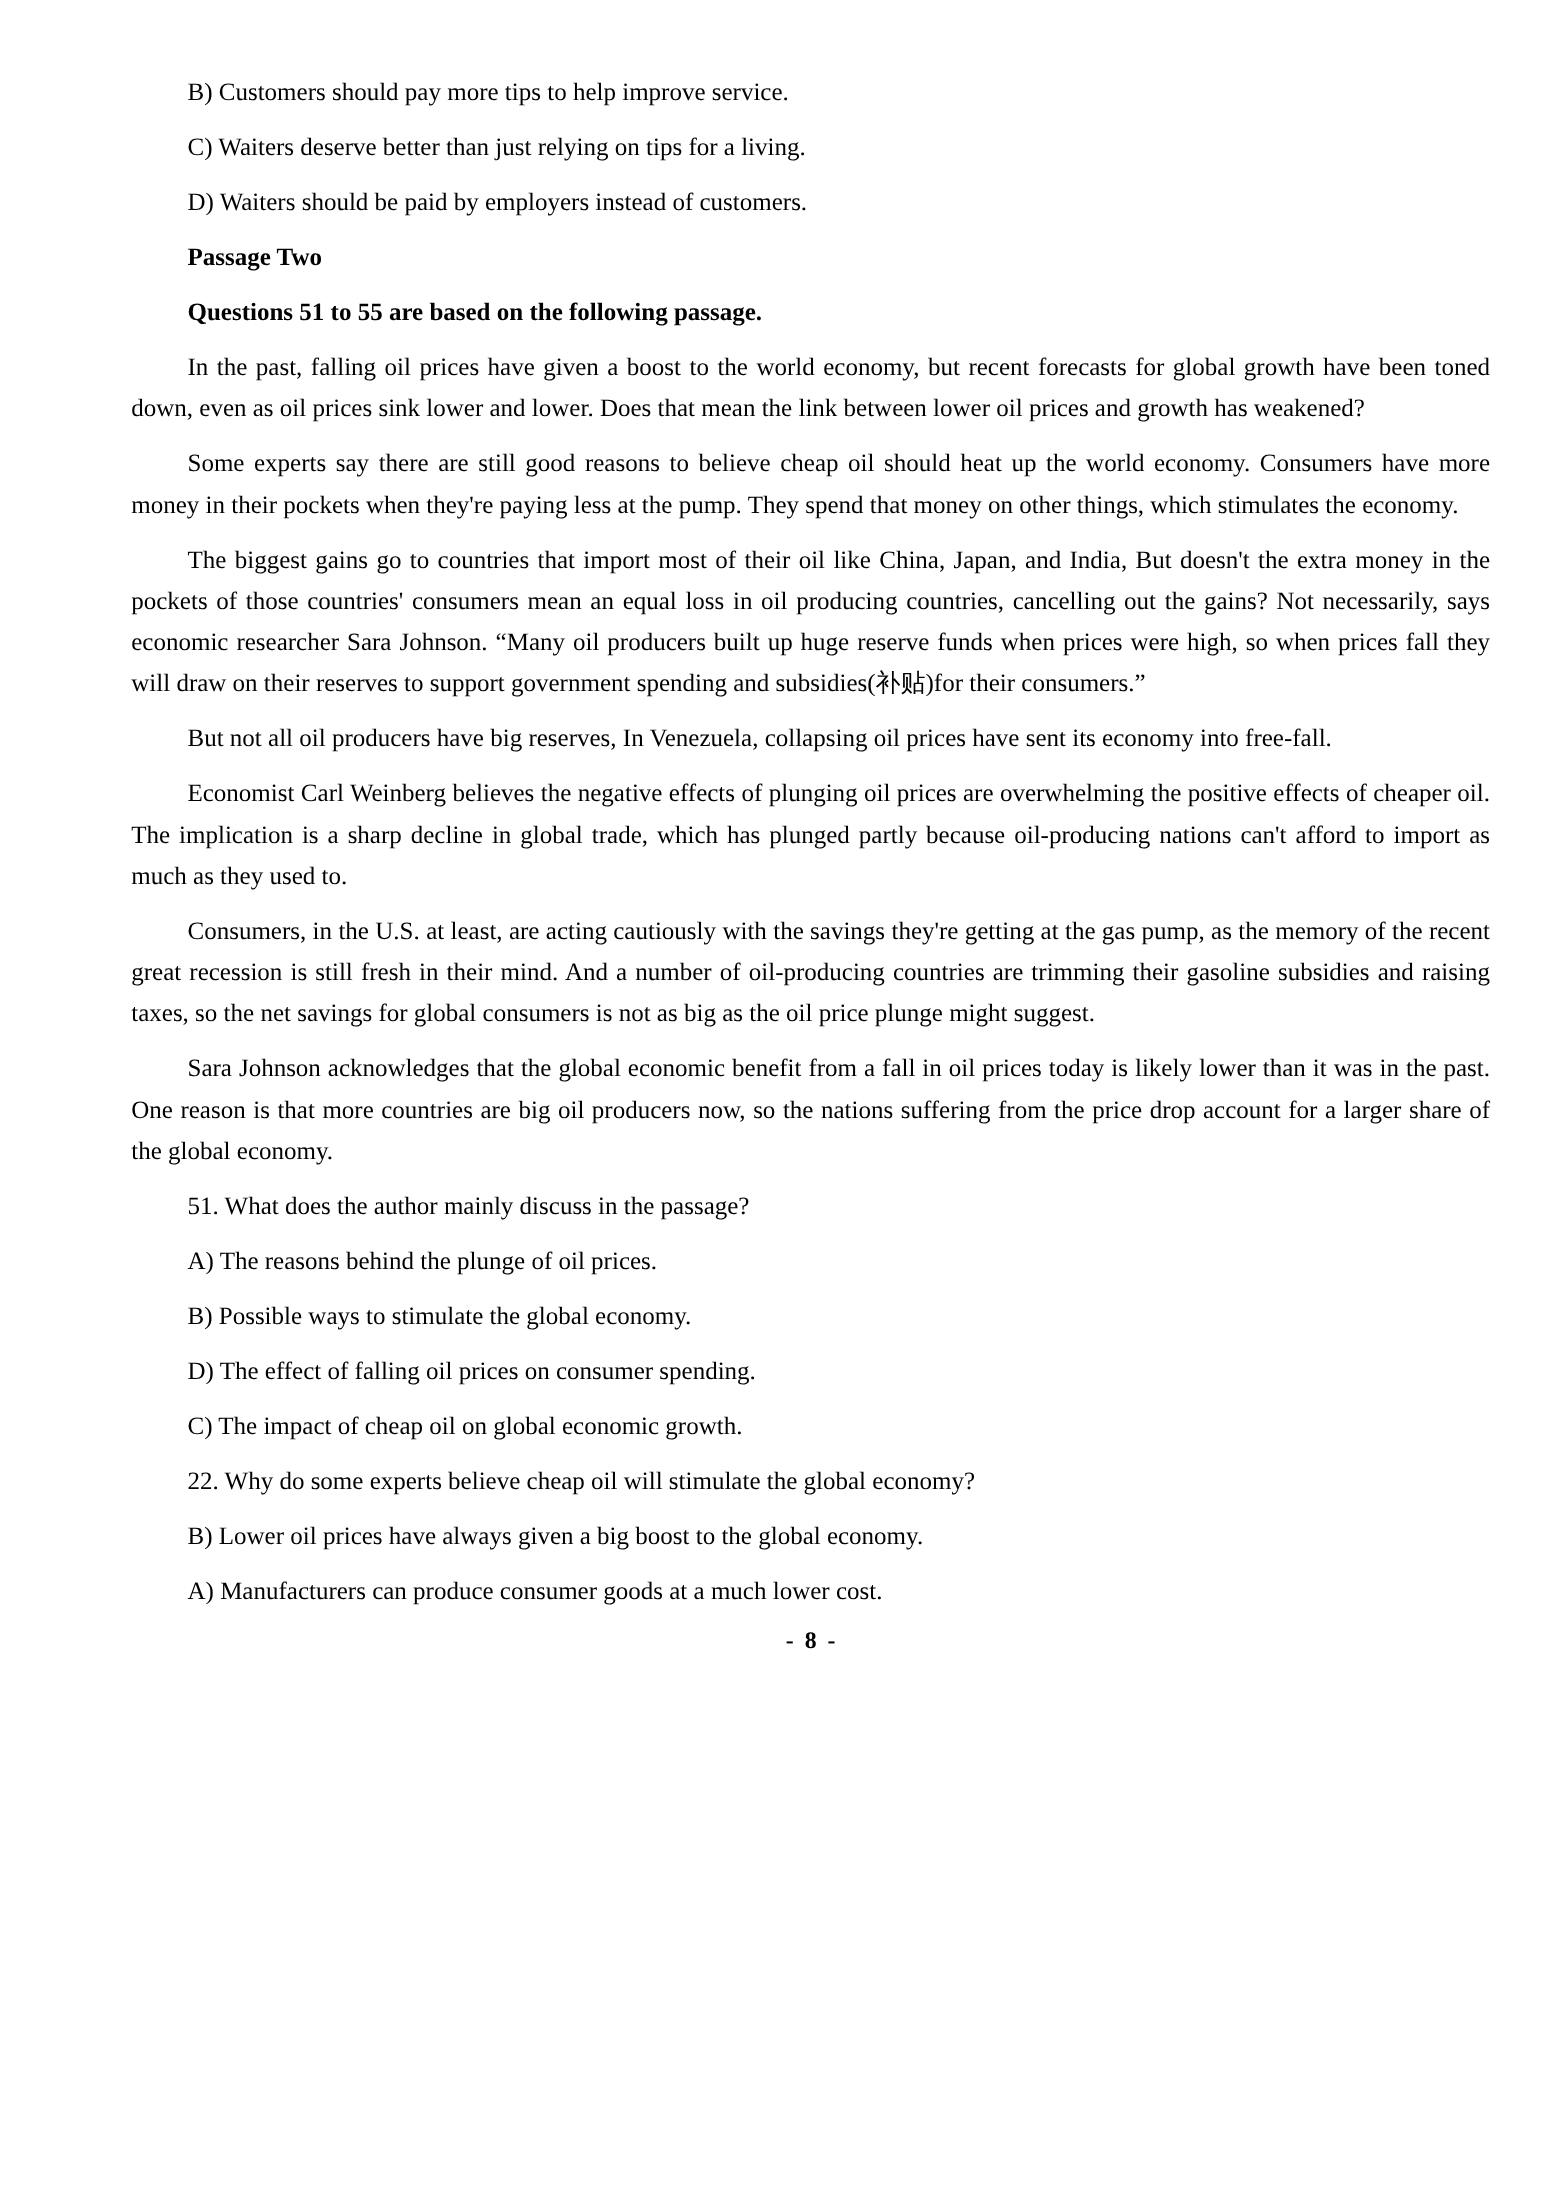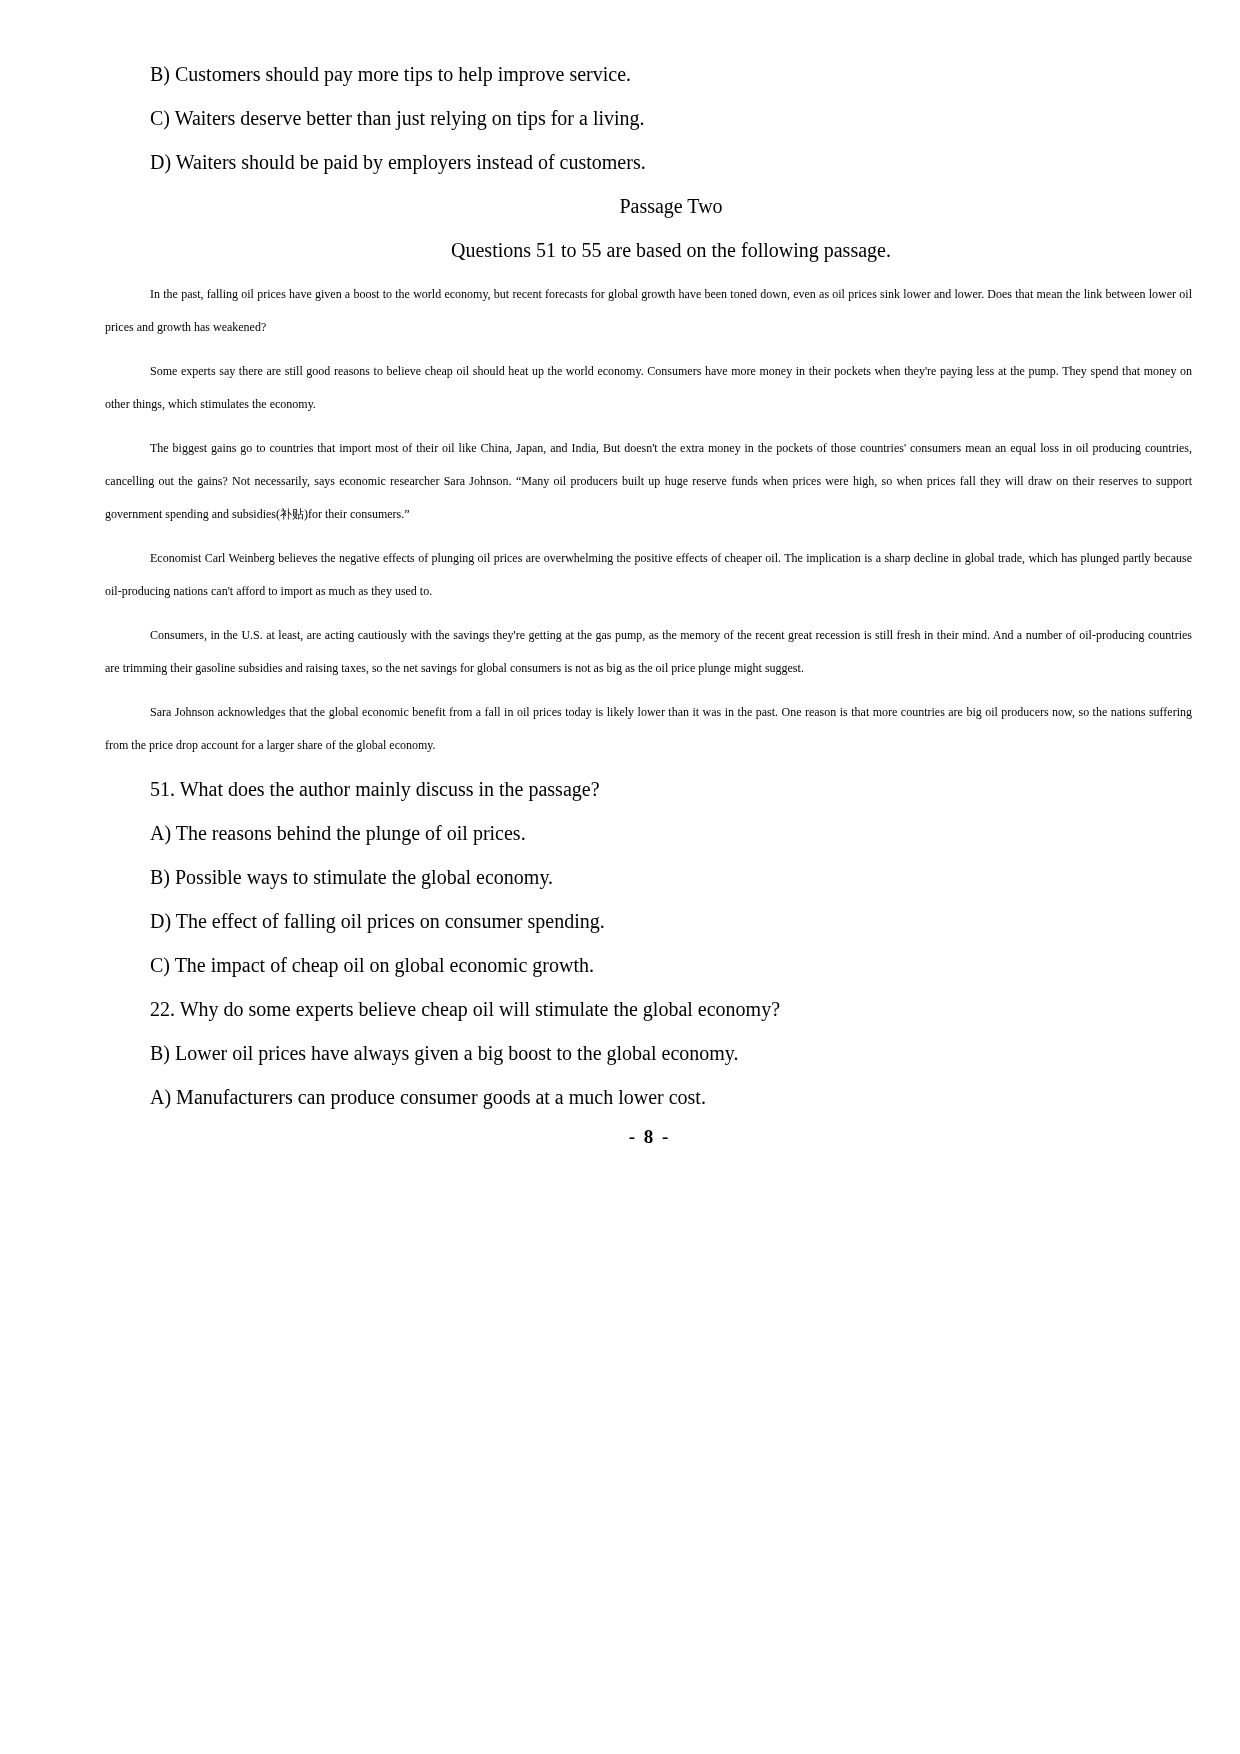--- a/index.html
+++ b/index.html
@@ -18,25 +18,24 @@
   .line {
     font-size: 20px;
     line-height: 33px;
     margin: 0 0 11px 0;
     text-align: left;
   }
   .indent {
     padding-left: 45px;
   }
   .bold {
-    font-weight: normal;
-    text-align: center;
+    font-weight: bold;
   }
   p.para {
-    font-size: 12px;
+    font-size: 20px;
     line-height: 33px;
     margin: 0 0 11px 0;
     text-align: justify;
     text-indent: 45px;
   }
   .pagenum {
     font-size: 19px;
     line-height: 24px;
     text-align: center;
     margin-top: 9px;
@@ -53,20 +52,21 @@
   <p class="line indent">C) Waiters deserve better than just relying on tips for a living.</p>
   <p class="line indent">D) Waiters should be paid by employers instead of customers.</p>
 
   <p class="line indent bold">Passage Two</p>
 
   <p class="line indent bold">Questions 51 to 55 are based on the following passage.</p>
 
   <p class="para">In the past, falling oil prices have given a boost to the world economy, but recent forecasts for global growth have been toned down, even as oil prices sink lower and lower. Does that mean the link between lower oil prices and growth has weakened?</p>
   <p class="para">Some experts say there are still good reasons to believe cheap oil should heat up the world economy. Consumers have more money in their pockets when they're paying less at the pump. They spend that money on other things, which stimulates the economy.</p>
   <p class="para">The biggest gains go to countries that import most of their oil like China, Japan, and India, But doesn't the extra money in the pockets of those countries' consumers mean an equal loss in oil producing countries, cancelling out the gains? Not necessarily, says economic researcher Sara Johnson. “Many oil producers built up huge reserve funds when prices were high, so when prices fall they will draw on their reserves to support government spending and subsidies(补贴)for their consumers.”</p>
+  <p class="para">But not all oil producers have big reserves, In Venezuela, collapsing oil prices have sent its economy into free-fall.</p>
   <p class="para">Economist Carl Weinberg believes the negative effects of plunging oil prices are overwhelming the positive effects of cheaper oil. The implication is a sharp decline in global trade, which has plunged partly because oil-producing nations can't afford to import as much as they used to.</p>
   <p class="para">Consumers, in the U.S. at least, are acting cautiously with the savings they're getting at the gas pump, as the memory of the recent great recession is still fresh in their mind. And a number of oil-producing countries are trimming their gasoline subsidies and raising taxes, so the net savings for global consumers is not as big as the oil price plunge might suggest.</p>
   <p class="para">Sara Johnson acknowledges that the global economic benefit from a fall in oil prices today is likely lower than it was in the past. One reason is that more countries are big oil producers now, so the nations suffering from the price drop account for a larger share of the global economy.</p>
 
   <p class="line indent">51. What does the author mainly discuss in the passage?</p>
   <p class="line indent">A) The reasons behind the plunge of oil prices.</p>
   <p class="line indent">B) Possible ways to stimulate the global economy.</p>
   <p class="line indent">D) The effect of falling oil prices on consumer spending.</p>
   <p class="line indent">C) The impact of cheap oil on global economic growth.</p>
 

